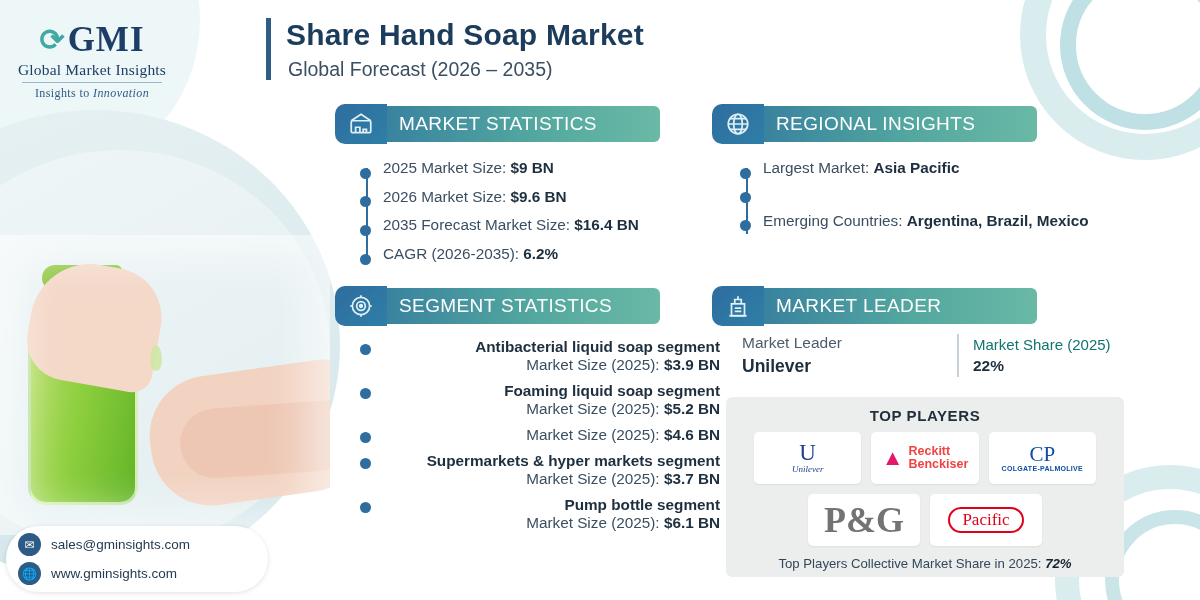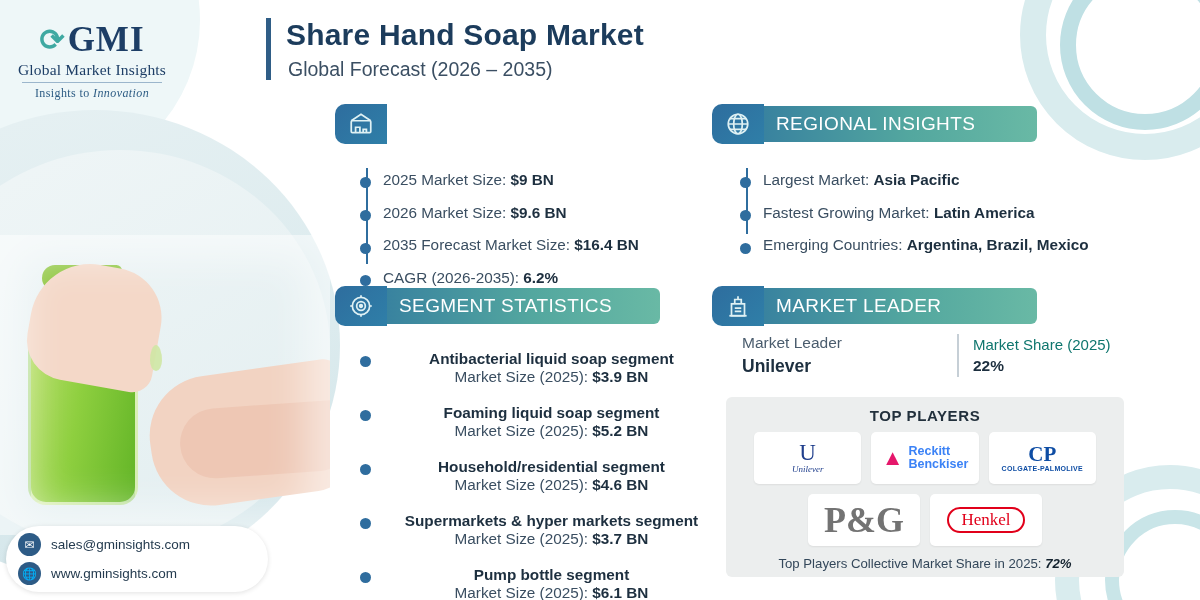--- a/index.html
+++ b/index.html
@@ -198,23 +198,22 @@
   #sec-market .sec-pill, #sec-segment .sec-pill { width: 283px; }
   #sec-regional .sec-pill, #sec-leader .sec-pill { width: 283px; }
 
   
   .list { position: absolute; }
   .list .line {
     position: absolute; left: 6px; top: 10px;
     width: 2px; background: #2f6d9e;
   }
   .li {
-    display: flex; align-items: center; gap: 12px;
+    display: flex; align-items: flex-end; gap: 12px;
     margin-bottom: 8px;
-    margin-top: 12px;
   }
   .dot {
     width: 11px; height: 11px; border-radius: 50%;
     background: #2f6d9e; margin-top: 5px; flex: none;
     position: relative; z-index: 2;
   }
   .li-text { font-size: 15.3px; color: #3a4e61; line-height: 1.35; }
   .li-text b { color: #1d2f3f; }
 
   #list-market   { left: 360px; top: 158px; width: 330px; }
@@ -256,22 +255,22 @@
     background: #ffffff; border-radius: 5px;
     width: 112px; height: 52px;
     display: flex; flex-direction: column;
     align-items: center; justify-content: center;
     box-shadow: 0 1px 2px rgba(0,0,0,.07);
   }
   .pl-unilever-mark { font-family: "Liberation Serif", serif; font-size: 23px; color: #1f3e8c; line-height: .95; }
   .pl-unilever-name { font-family: "Liberation Serif", serif; font-size: 9px; color: #1f3e8c; font-style: italic; }
   .pl-reckitt { display: flex; align-items: center; gap: 5px; }
   .pl-reckitt-mark { color: #e5176b; font-size: 22px; line-height: 1; }
-  .pl-reckitt-txt { font-size: 12.5px; font-weight: bold; color: #3b82f6; line-height: 1.05; text-align: left; }
-  .pl-cp-mark { color: #0e4da4; font-size: 21px; font-weight: bold; font-family: "Liberation Serif", serif; line-height: 1; }
+  .pl-reckitt-txt { font-size: 12.5px; font-weight: bold; color: #ef4444; line-height: 1.05; text-align: left; }
+  .pl-cp-mark { color: #0e4da4; font-size: 21px; font-weight: normal; font-family: "Liberation Serif", serif; line-height: 1; }
   .pl-cp-txt { font-size: 7px; font-weight: bold; color: #0e4da4; letter-spacing: .3px; }
   .pl-pg { font-family: "Liberation Serif", serif; font-size: 36px; font-weight: bold; color: #737373; }
   .pl-henkel {
     color: #e1001a; font-size: 17px; font-family: "Liberation Serif", serif;
     border: 2px solid #e1001a; border-radius: 20px; padding: 1px 12px;
   }
   .players-foot {
     text-align: center; font-size: 13.2px; color: #33475a; margin-top: 2px;
   }
   .players-foot b { color: #13222e; font-style: italic; }
@@ -320,20 +319,21 @@
 
   <div class="sec" id="sec-market">
     <div class="sec-ico">
       <svg viewBox="0 0 24 24" fill="none" stroke="currentColor" stroke-width="1.6">
         <rect x="3" y="9" width="18" height="11" rx="1"></rect>
         <path d="M3 9l9-6 9 6"></path>
           <path d="M7 20v-5h4v5"></path>
           <path d="M14 20v-3h3v3"></path>
       </svg>
     </div>
+    <div class="sec-pill">MARKET STATISTICS</div>
   </div>
 
   <div class="list" id="list-market">
     <div class="line" style="height:96px;"></div>
     <div class="li">
       <span class="dot"></span>
       <span class="li-text"><span>2025 Market Size: </span><b>$9 BN</b></span>
     </div>
     <div class="li">
       <span class="dot"></span>
@@ -361,21 +361,20 @@
   </div>
 
   <div class="list" id="list-regional">
     <div class="line" style="height:66px;"></div>
     <div class="li">
       <span class="dot"></span>
       <span class="li-text"><span>Largest Market: </span><b>Asia Pacific</b></span>
     </div>
     <div class="li">
       <span class="dot"></span>
-      <span class="li-text"><span>Fastest Growing Market: </span><b>Latin America</b></span>
     </div>
     <div class="li">
       <span class="dot"></span>
       <span class="li-text"><span>Emerging Countries: </span><b>Argentina, Brazil, Mexico</b></span>
     </div>
   </div>
 
   <div class="sec" id="sec-segment">
     <div class="sec-ico">
       <svg viewBox="0 0 24 24" fill="none" stroke="currentColor" stroke-width="1.6">
@@ -394,21 +393,20 @@
       <span class="seg-title">Antibacterial liquid soap segment</span>
       <span class="seg-sub"><span>Market Size (2025): </span><b>$3.9 BN</b></span>
     </div>
     <div class="li">
       <span class="dot"></span>
       <span class="seg-title">Foaming liquid soap segment</span>
       <span class="seg-sub"><span>Market Size (2025): </span><b>$5.2 BN</b></span>
     </div>
     <div class="li">
       <span class="dot"></span>
-      <span class="seg-title">Household/residential segment</span>
       <span class="seg-sub"><span>Market Size (2025): </span><b>$4.6 BN</b></span>
     </div>
     <div class="li">
       <span class="dot"></span>
       <span class="seg-title">Supermarkets &amp; hyper markets segment</span>
       <span class="seg-sub"><span>Market Size (2025): </span><b>$3.7 BN</b></span>
     </div>
     <div class="li">
       <span class="dot"></span>
       <span class="seg-title">Pump bottle segment</span>
@@ -460,21 +458,21 @@
       <div class="plogo">
         <span class="pl-cp-mark">CP</span>
         <span class="pl-cp-txt">COLGATE-PALMOLIVE</span>
       </div>
     </div>
     <div class="players-row">
       <div class="plogo">
         <span class="pl-pg">P&amp;G</span>
       </div>
       <div class="plogo">
-        <span class="pl-henkel">Henkel</span>
+        <span class="pl-henkel">Pacific</span>
       </div>
     </div>
     <div class="players-foot"><span>Top Players Collective Market Share in 2025: </span><b>72%</b></div>
   </div>
 
   <div class="contact">
     <div class="contact-row">
       <span class="c-icon">✉</span>
       <span class="c-text">sales@gminsights.com</span>
     </div>

